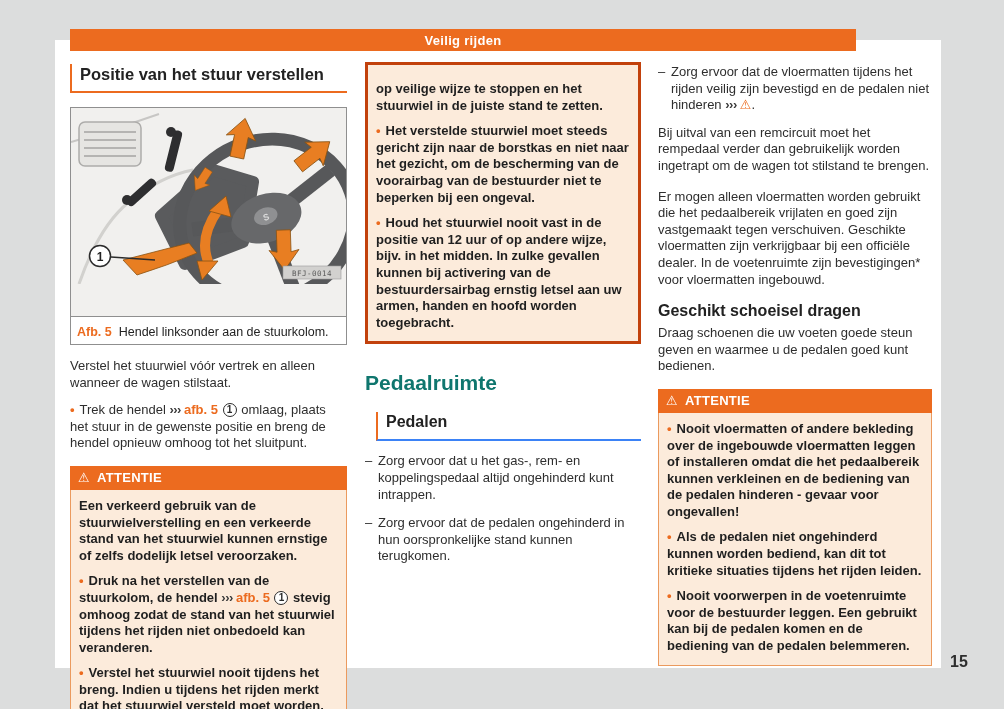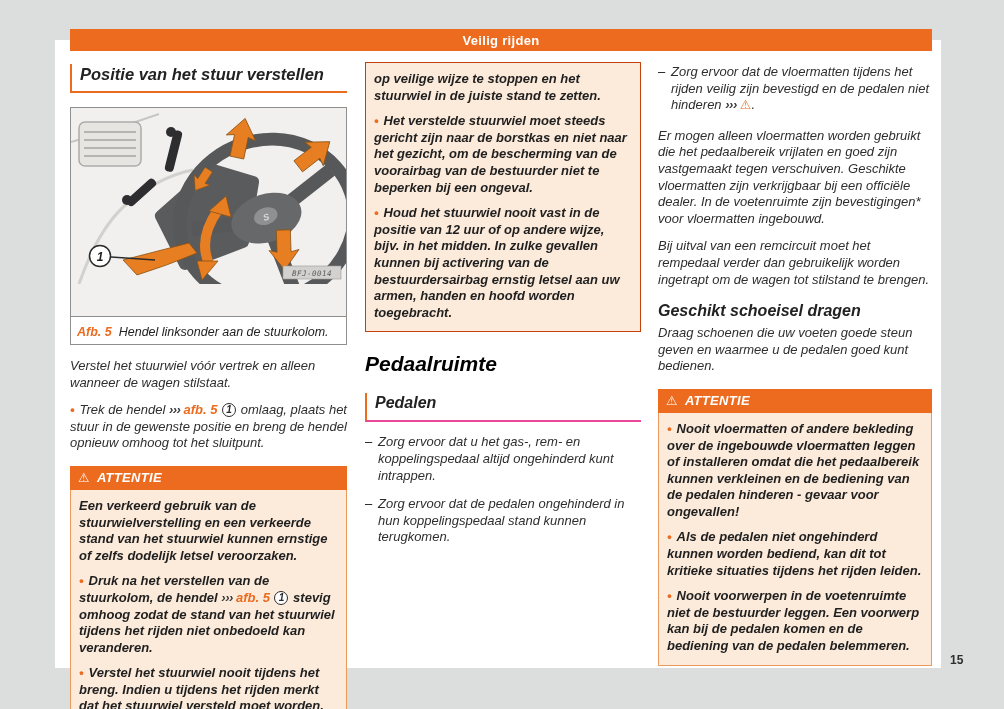--- a/index.html
+++ b/index.html
@@ -6,51 +6,50 @@
   html,body { width:1004px; height:709px; overflow:hidden; }
   body {
     background:#dcdddd;
     font-family:"Liberation Sans","DejaVu Sans",sans-serif;
     color:#2e2e2e;
     position:relative;
   }
   .page {
     position:absolute; left:55px; top:40px; width:886px; height:628px;
     background:#ffffff;
-    font-style:italic;
   }
   .banner {
-    position:absolute; left:70px; top:29px; width:862px; height:22px;
+    position:absolute; left:70px; top:29px; width:786px; height:22px;
     background:#ec6b1f; color:#ffffff;
     font-size:13px; font-weight:700; letter-spacing:.3px;
     display:flex; align-items:center; justify-content:center;
     z-index:5;
   }
   .pagenum {
     position:absolute; left:950px; top:653px;
-    font-size:12px; font-weight:700; color:#2e2e2e; z-index:5;
+    font-size:16px; font-weight:700; color:#2e2e2e; z-index:5;
   }
   .col { position:absolute; top:24px; }
   .col-left  { left:15px;  width:277px; }
   .col-mid   { left:310px; width:276px; top:22px; }
   .col-right { left:603px; width:274px; }
 
   .h-section {
     font-size:16.5px; font-weight:700; color:#222;
     border-left:2px solid #ec6b1f; border-bottom:2px solid #ec6b1f;
     padding:1px 0 7px 8px; line-height:1.15;
   }
   .h-sub-l {
     font-size:16px; font-weight:700; color:#222;
-    border-left:2px solid #ec6b1f; border-bottom:2px solid #ec4899;
-    padding:1px 0 8px 8px; margin-top:18px;
+    border-left:2px solid #ec6b1f; border-bottom:2px solid #3b82f6;
+    padding:1px 0 8px 8px; margin-top:18px;margin-left:11px;
   }
   .h-big {
-    font-size:21px; font-weight:700; color:#000000;
-    margin-top:20px; line-height:1.1;
+    font-size:21px; font-weight:700; color:#0f766e;
+    margin-top:27px; line-height:1.1;
   }
   .h-bold { font-size:16px; font-weight:700; color:#222; margin-top:14px; }
 
   p, .li, .dashli { font-size:13px; line-height:16.6px; color:#2e2e2e; }
   .mt { margin-top:11px; }
   .dot { color:#ec6b1f; font-weight:700; margin-right:5px; }
   .dashli { display:flex; margin-top:12px; }
   .dashli .dash { flex:0 0 13px; }
 
   .figure { margin-top:14px; border:1px solid #8f8f8f; background:#f1f0ee; }
@@ -68,22 +67,22 @@
     font-size:13px; font-weight:700; letter-spacing:.3px;
   }
   .warnhead .tri { font-weight:400; font-size:13px; margin-right:7px; font-family:"DejaVu Sans",sans-serif; }
   .warnbody {
     background:#fcebdb; border:1px solid #eb9a5e; border-top:none;
     padding:8px 8px 10px 8px;
   }
   .warnbody p { font-weight:700; color:#1f1f1f; font-size:13px; line-height:16.6px; }
   .warnbody p + p { margin-top:9px; }
   .contbox {
-    background:#fcebdb; border:1px solid #c2410c;
-    padding:8px 8px 10px 8px;
+    background:#fcebdb; border:3px solid #c2410c;
+    padding:16px 8px 10px 8px;
   }
   .contbox p { font-weight:700; color:#1f1f1f; font-size:13px; line-height:16.6px; }
   .contbox p + p { margin-top:9px; }
 
   .seg-ref { color:#ec6b1f; font-weight:700; }
   .seg-arrows { font-weight:700; color:#3a3a3a; letter-spacing:-.5px; }
   .seg-warn { color:#ec6b1f; font-family:"DejaVu Sans",sans-serif; font-weight:400; }
   .circled {
     display:inline-flex; align-items:center; justify-content:center;
     width:14px; height:14px; border:1.3px solid #2b2b2b; border-radius:50%;
@@ -190,42 +189,42 @@
 
     <div class="h-big">Pedaalruimte</div>
     <div class="h-sub-l">Pedalen</div>
 
     <div class="dashli">
       <span class="dash">–</span>
       <span>Zorg ervoor dat u het gas-, rem- en koppelingspedaal altijd ongehinderd kunt intrappen.</span>
     </div>
     <div class="dashli">
       <span class="dash">–</span>
-      <span>Zorg ervoor dat de pedalen ongehinderd in hun koppelingspedaal stand kunnen terugkomen.</span>
+      <span>Zorg ervoor dat de pedalen ongehinderd in hun oorspronkelijke stand kunnen terugkomen.</span>
     </div>
   </div>
 
   <div class="col col-right">
     <div class="dashli" style="margin-top:0">
       <span class="dash">–</span>
       <span><span>Zorg ervoor dat de vloermatten tijdens het rijden veilig zijn bevestigd en de pedalen niet hinderen </span><span class="seg-arrows">››› </span><span class="seg-warn">⚠</span><span>.</span></span>
     </div>
 
+    <p class="mt">Bij uitval van een remcircuit moet het rempedaal verder dan gebruikelijk worden ingetrapt om de wagen tot stilstand te brengen.</p>
     <p class="mt" style="margin-top:14px">Er mogen alleen vloermatten worden gebruikt die het pedaalbereik vrijlaten en goed zijn vastgemaakt tegen verschuiven. Geschikte vloermatten zijn verkrijgbaar bij een officiële dealer. In de voetenruimte zijn bevestigingen* voor vloermatten ingebouwd.</p>
-    <p class="mt">Bij uitval van een remcircuit moet het rempedaal verder dan gebruikelijk worden ingetrapt om de wagen tot stilstand te brengen.</p>
 
     <div class="h-bold">Geschikt schoeisel dragen</div>
     <p style="margin-top:5px">Draag schoenen die uw voeten goede steun geven en waarmee u de pedalen goed kunt bedienen.</p>
 
     <div class="warnbox">
       <div class="warnhead">
         <span class="tri">⚠</span>
         <span>ATTENTIE</span>
       </div>
       <div class="warnbody">
         <p><span class="dot">•</span><span>Nooit vloermatten of andere bekleding over de ingebouwde vloermatten leggen of installeren omdat die het pedaalbereik kunnen verkleinen en de bediening van de pedalen hinderen - gevaar voor ongevallen!</span></p>
         <p><span class="dot">•</span><span>Als de pedalen niet ongehinderd kunnen worden bediend, kan dit tot kritieke situaties tijdens het rijden leiden.</span></p>
-        <p><span class="dot">•</span><span>Nooit voorwerpen in de voetenruimte niet de bestuurder leggen. Een voorwerp kan bij de pedalen komen en de bediening van de pedalen belemmeren.</span></p>
+        <p><span class="dot">•</span><span>Nooit voorwerpen in de voetenruimte voor de bestuurder leggen. Een gebruikt kan bij de pedalen komen en de bediening van de pedalen belemmeren.</span></p>
       </div>
     </div>
   </div>
 
 </div>
 
 </body></html>

